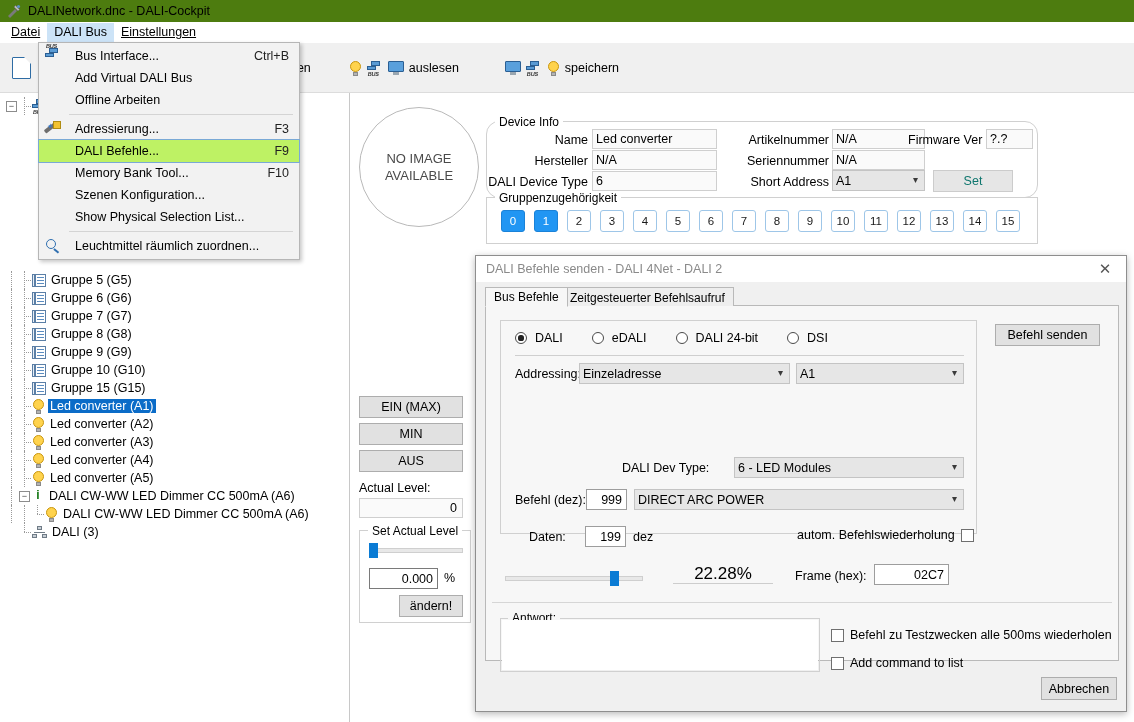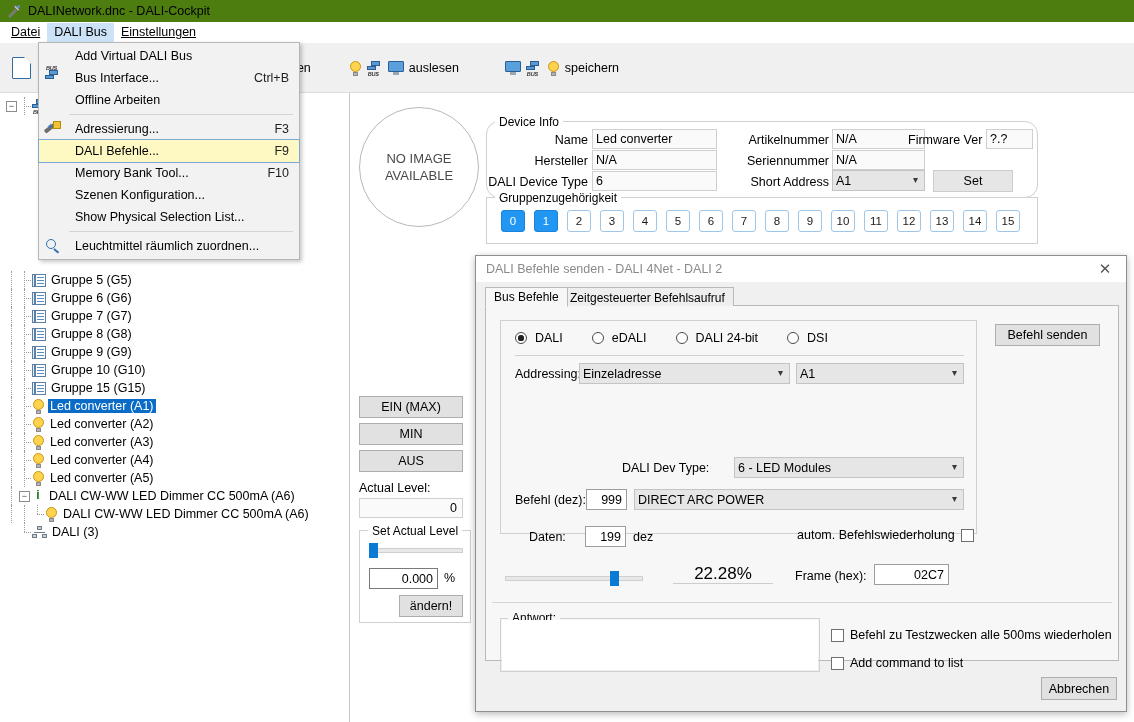--- a/index.html
+++ b/index.html
@@ -101,21 +101,21 @@
     position:absolute; left:38px; top:42px; width:262px;
     background:#f2f2f2; border:1px solid #b6b6b6; box-shadow:2px 2px 4px rgba(0,0,0,0.22);
     z-index:50; padding:2px 0;
   }
   .dd-gutter { position:absolute; left:0; top:0; bottom:0; width:30px; background:#f2f2f2; }
   .dd-item {
     position:relative; height:22px; display:flex; align-items:center;
     padding-left:36px; padding-right:10px; font-size:12.5px; cursor:default;
   }
   .dd-item .shortcut { margin-left:auto; color:#222; }
-  .dd-item.sel { background:#fef9c3; outline:1px solid #7aa9d6;justify-content:space-between; }
+  .dd-item.sel { background:#bef264; outline:1px solid #7aa9d6;justify-content:space-between; }
   .dd-sep { height:1px; background:#d4d4d4; margin:3px 6px 3px 30px; }
   .dd-icon { position:absolute; left:6px; top:3px; width:18px; height:17px; }
   
   .ico-wand { position:relative; width:17px; height:16px; }
   .ico-wand .stick { position:absolute; left:0; top:9px; width:13px; height:4px; background:#6e6e6e; transform:rotate(-38deg); transform-origin:0 50%; border-radius:1px;}
   .ico-wand .tip { position:absolute; left:8px; top:0; width:8px; height:8px; background:#f2c230; border:1px solid #b08c12; }
   .ico-wand .spark { position:absolute; left:1px; top:1px; color:#3a78c2; font-size:8px; }
   
   .ico-mag { position:relative; width:17px; height:16px; }
   .ico-mag .ring { position:absolute; left:1px; top:1px; width:10px; height:10px; border:1.6px solid #2f6fb0; border-radius:50%; }
@@ -137,21 +137,21 @@
   }
   .combo {
     border:1px solid #c4c4c4; background:#e6e6e6; height:21px; font-size:12.5px;
     display:flex; align-items:center; padding:0 3px; position:relative;
   }
   .combo .chev { position:absolute; right:6px; top:50%; transform:translateY(-60%); font-size:10px; color:#3a3a3a;}
   .btn {
     border:1px solid #adadad; background:#e1e1e1; height:22px; font-size:12.5px;
     display:flex; align-items:center; justify-content:center; color:#000;
   }
-  .btn.disabled { color:#000000; background:#e6e6e6; border-color:#cccccc; }
+  .btn.disabled { color:#0f766e; background:#e6e6e6; border-color:#cccccc; }
   .grpbtn {
     width:24px; height:22px; border:1px solid #9ec6e8; border-radius:3px; background:#ffffff;
     display:flex; align-items:center; justify-content:center; font-size:11.5px; color:#1a1a1a;
   }
   .grpbtn.on { background:#2196f3; border-color:#1a82d8; color:#ffffff; }
 
   
   .lvlbtn { width:104px; height:22px; }
 
   
@@ -523,26 +523,26 @@
         <div class="btn" style="position:absolute;left:39px;top:64px;width:64px;">ändern!</div>
       </div>
     </div>
 
   </div>
 
   <div class="dropdown">
     <div class="dd-gutter"></div>
     <div id="dd-items">
         <div class="dd-item">
-          <span>Add Virtual DALI Bus</span>
-        </div>
-        <div class="dd-item">
           <span class="dd-icon"><span class="ico-bus" style="transform:scale(1.05)"><i class="b1"></i><i class="b2"></i><i class="txt">BUS</i></span></span>
           <span>Bus Interface...</span>
           <span class="shortcut">Ctrl+B</span>
+        </div>
+        <div class="dd-item">
+          <span>Add Virtual DALI Bus</span>
         </div>
         <div class="dd-item">
           <span>Offline Arbeiten</span>
         </div>
         <div class="dd-sep"></div>
         <div class="dd-item">
           <span class="dd-icon"><span class="ico-wand"><i class="stick"></i><i class="tip"></i><i class="spark">✦</i></span></span>
           <span>Adressierung...</span>
           <span class="shortcut">F3</span>
         </div>

